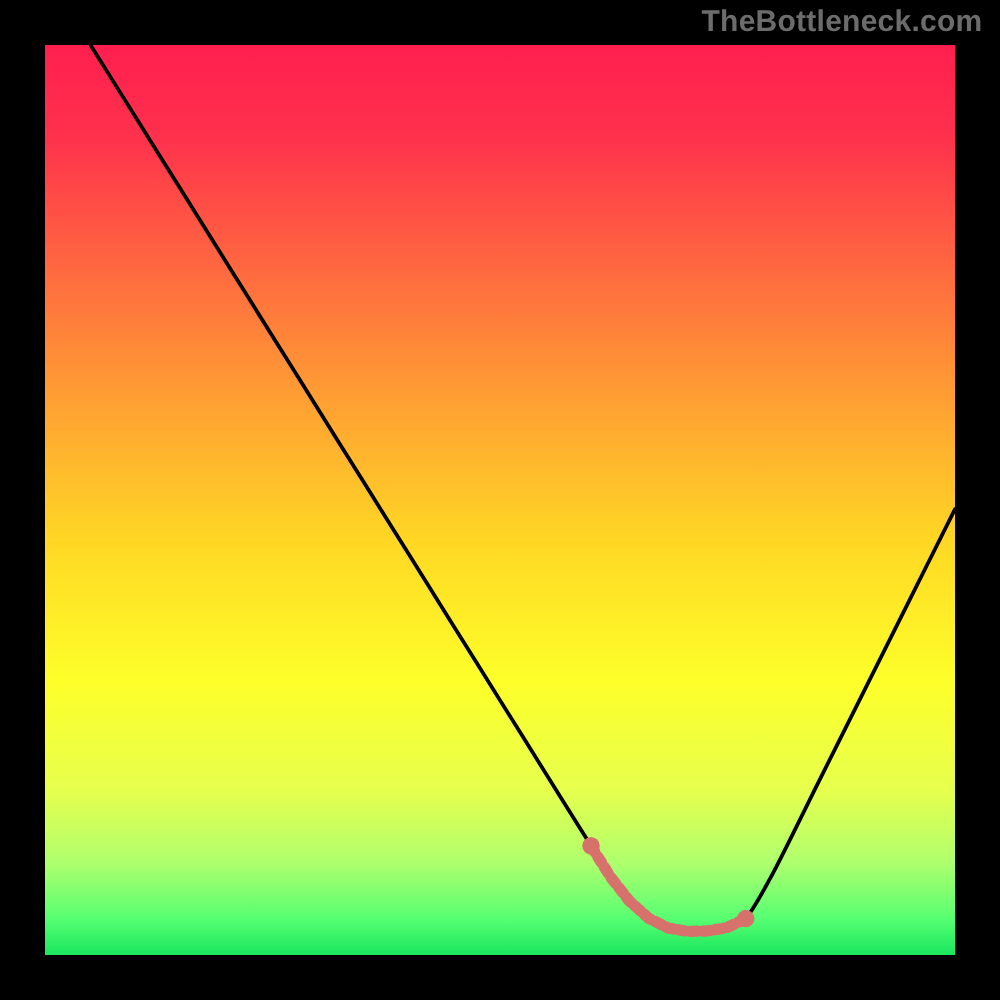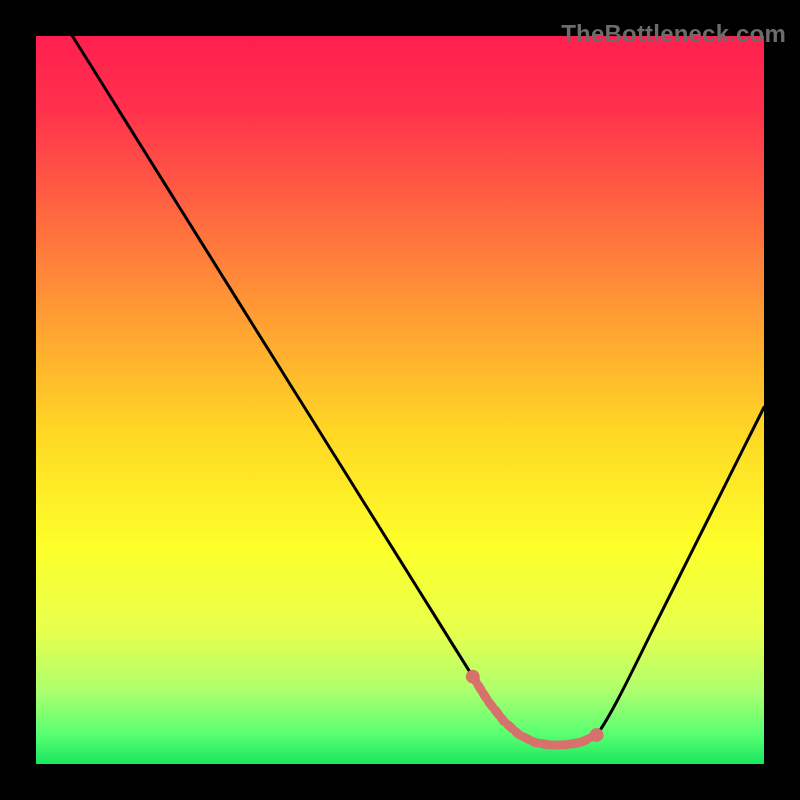--- a/index.html
+++ b/index.html
@@ -13,21 +13,21 @@
   .chart-wrap {
     position: relative;
     width: 800px;
     height: 800px;
   }
   svg {
     display: block;
   }
   .watermark {
     position: absolute;
-    top: 20px;
+    top: 4px;
     right: 14px;
     font-family: Arial, "Helvetica Neue", Helvetica, sans-serif;
     font-size: 24px;
     font-weight: 600;
     color: #6c6c6c;
     letter-spacing: 0.2px;
     user-select: none;
   }
 </style>
 </head>

